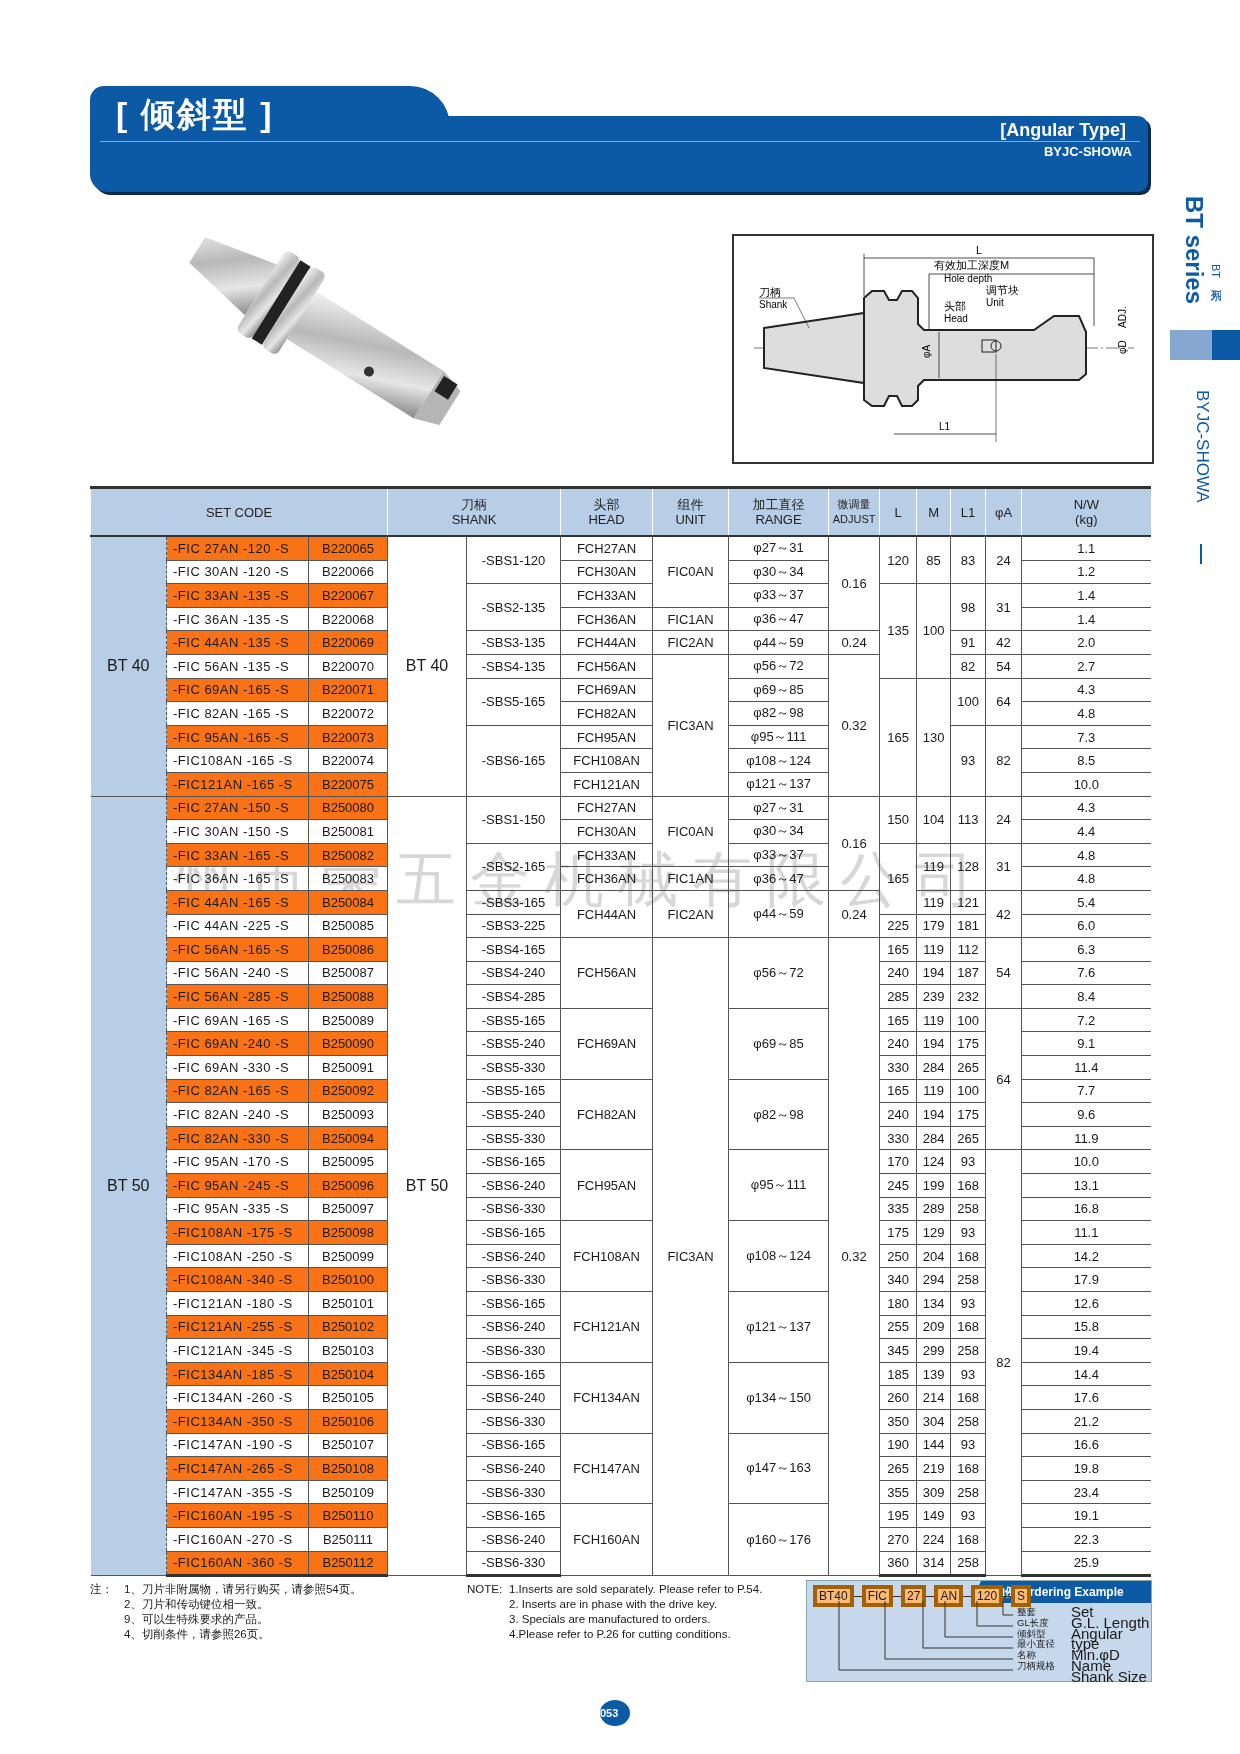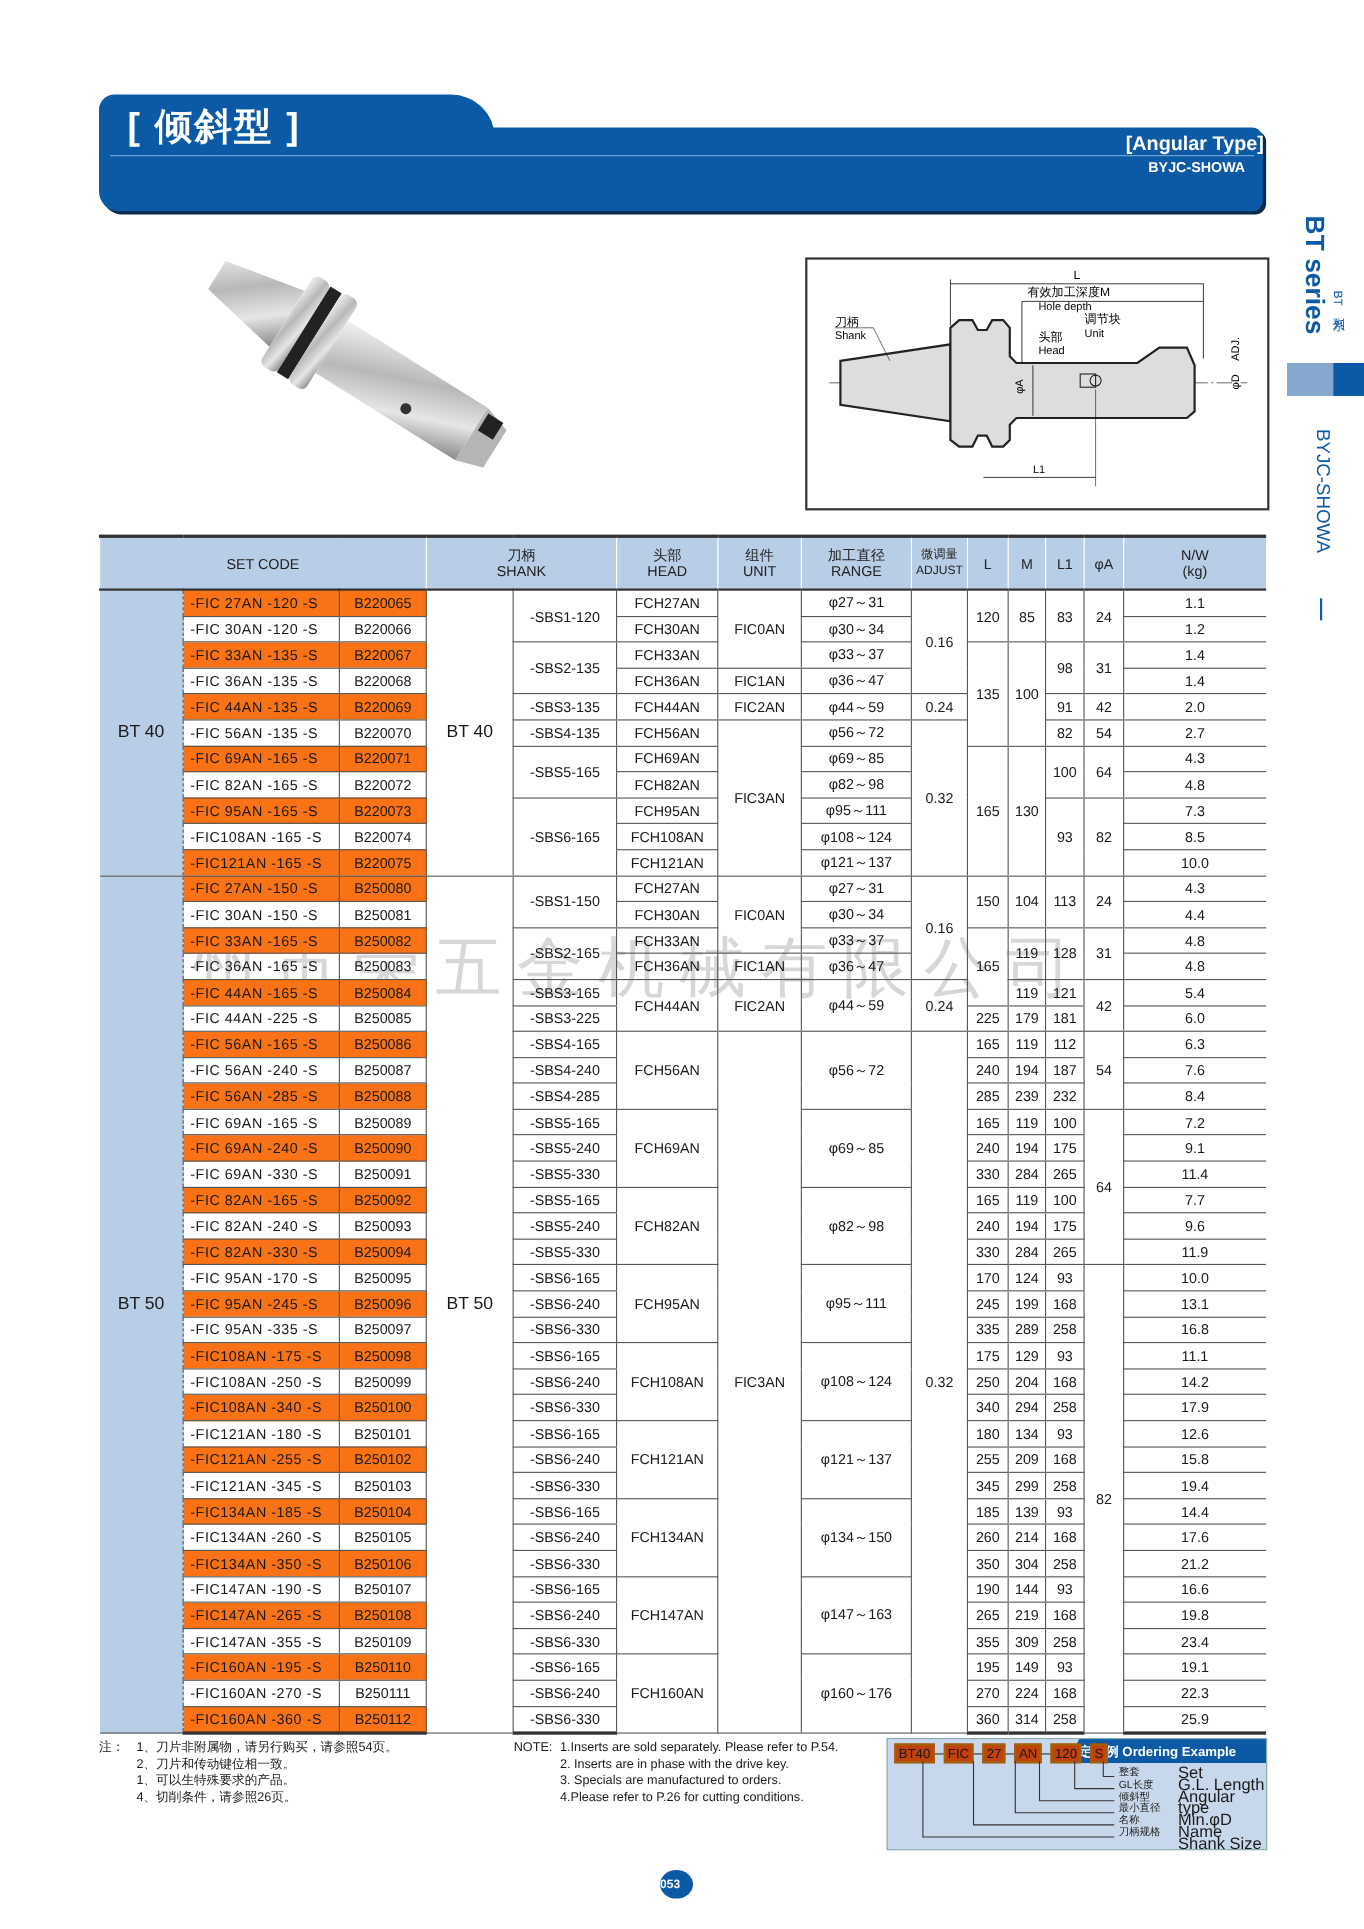--- a/index.html
+++ b/index.html
@@ -3,21 +3,21 @@
 <meta charset="utf-8">
 <style>
   html,body{margin:0;padding:0;background:#fff;}
   body{width:1240px;height:1754px;position:relative;overflow:hidden;font-family:"Liberation Sans","DejaVu Sans",sans-serif;color:#1a1a1a;}
   .banner{position:absolute;left:90px;top:86px;width:1060px;height:106px;}
   .banner .tab{position:absolute;left:0;top:0;width:360px;height:52px;background:#0c5aa6;border-radius:14px 40px 0 0;}
   .banner .bar{position:absolute;left:0;top:30px;width:1058px;height:76px;background:#0c5aa6;border-radius:0 10px 10px 18px;box-shadow:3px 3px 0 #0a2a4a;}
   .banner .cn{position:absolute;left:26px;top:6px;color:#fff;font-size:34px;font-weight:bold;letter-spacing:2px;}
   .banner .line{position:absolute;left:10px;top:55px;width:1040px;height:1px;background:#7fa9d4;}
   .banner .code{position:absolute;left:30px;top:58px;color:#fff;font-size:38px;font-weight:bold;letter-spacing:1px;}
-  .banner .en{position:absolute;right:1px;top:34px;color:#fff;font-size:18px;font-weight:bold;}
+  .banner .en{position:absolute;right:24px;top:34px;color:#fff;font-size:18px;font-weight:bold;}
   .banner .brand{position:absolute;right:18px;top:58px;color:#fff;font-size:13px;font-weight:bold;}
   .photo{position:absolute;left:148px;top:212px;width:320px;height:250px;}
   .diagram{position:absolute;left:732px;top:234px;width:418px;height:226px;border:2px solid #333;background:#fff;}
   .side{position:absolute;right:0;top:196px;width:70px;height:360px;}
   .side .bt{position:absolute;left:10px;top:0;writing-mode:vertical-rl;color:#0c5aa6;font-weight:bold;font-size:24px;}
   .side .btcn{position:absolute;left:38px;top:68px;writing-mode:vertical-rl;color:#0c5aa6;font-size:11px;}
   .side .blk1{position:absolute;left:0;top:134px;width:42px;height:30px;background:#86a8d0;}
   .side .blk2{position:absolute;left:42px;top:134px;width:28px;height:30px;background:#0c5aa6;}
   .side .showa{position:absolute;left:22px;top:194px;writing-mode:vertical-rl;color:#0c5aa6;font-size:17px;}
   .side .tick{position:absolute;left:30px;top:348px;width:2px;height:20px;background:#0c5aa6;}
@@ -31,21 +31,21 @@
   table.spec tr:last-child td{border-bottom:3px solid #333;}
   .notes{position:absolute;left:90px;top:1582px;font-size:11.5px;line-height:15px;}
   .notes .lbl{position:absolute;left:0;top:0;}
   .notes ol{margin:0;padding:0;list-style:none;position:absolute;left:34px;top:0;width:320px;}
   .notes-en{position:absolute;left:467px;top:1582px;font-size:11.5px;line-height:15px;width:340px;}
   .notes-en .lbl{position:absolute;left:0;top:0;}
   .notes-en ol{margin:0;padding:0;list-style:none;position:absolute;left:42px;top:0;width:300px;}
   .order{position:absolute;left:806px;top:1580px;width:344px;height:100px;background:#c8d8ec;border:1px solid #8aa;}
   .order .hdr{position:absolute;right:0;top:0;width:170px;height:22px;background:#0c5aa6;color:#fff;font-weight:bold;font-size:12px;line-height:22px;padding-left:10px;clip-path:polygon(10px 0,100% 0,100% 100%,0 100%);}
   .order .boxes{position:absolute;left:6px;top:4px;display:flex;align-items:center;font-size:12px;}
-  .order .boxes span.b{border:2px solid #a16207;background:#c2410c;padding:0 2px;line-height:14px;}
+  .order .boxes span.b{border:4px solid #a16207;background:#fdba74;padding:0 2px;line-height:14px;}
   .order .boxes span.d{width:8px;height:1px;background:#333;display:inline-block;}
   .order .legend{position:absolute;left:210px;top:26px;font-size:9.5px;line-height:10.8px;}
   .order .legend-en{position:absolute;left:264px;top:26px;font-size:15px;line-height:10.8px;}
   .page-num{position:absolute;left:600px;top:1700px;width:30px;height:26px;border-radius:50%;background:#0c5aa6;color:#fff;font-size:11px;font-weight:bold;line-height:26px;}
   .watermark{position:absolute;left:100px;top:840px;width:1040px;font-size:60px;color:rgba(140,140,140,0.35);letter-spacing:14px;white-space:nowrap;pointer-events:none;}
 </style>
 </head>
 <body>
 
 <div class="banner">
@@ -599,21 +599,21 @@
         <td>25.9</td>
       </tr>
     </tbody>
 </table>
 
 <div class="notes">
   <span class="lbl">注：</span>
   <ol>
     <li>1、刀片非附属物，请另行购买，请参照54页。</li>
     <li>2、刀片和传动键位相一致。</li>
-    <li>1、可以生特殊要求的产品。</li>
+    <li>9、可以生特殊要求的产品。</li>
     <li>4、切削条件，请参照26页。</li>
   </ol>
 </div>
 
 <div class="notes-en">
   <span class="lbl">NOTE:</span>
   <ol>
     <li>1.Inserts are sold separately. Please refer to P.54.</li>
     <li>2. Inserts are in phase with the drive key.</li>
     <li>3. Specials are manufactured to orders.</li>

